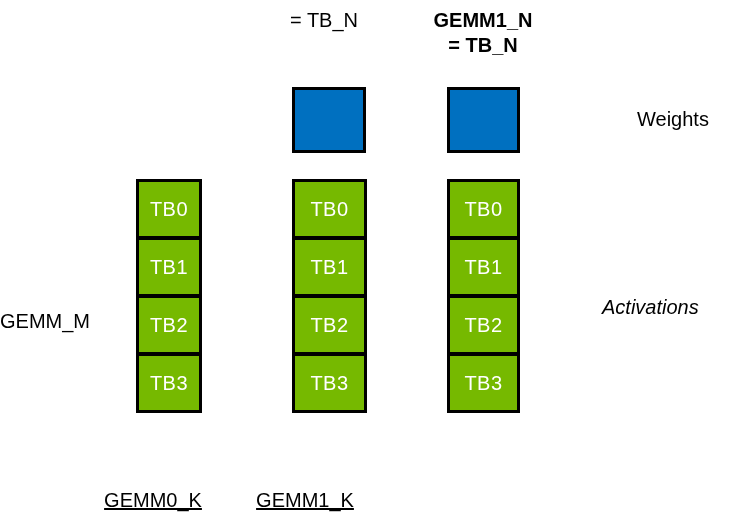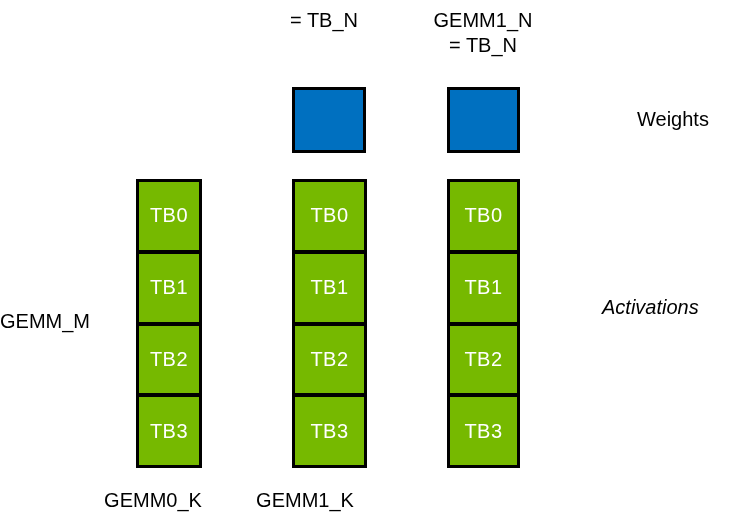--- a/index.html
+++ b/index.html
@@ -32,21 +32,21 @@
     top: 87px;
     height: 66px;
     box-sizing: border-box;
     border: 3px solid var(--outline-black, #000000);
     background: var(--weights-blue, #0070C0);
   }
 
   
   .activation-column {
     top: 179px;
-    height: 289px;
+    height: 234px;
     box-sizing: border-box;
     border: 3px solid var(--outline-black, #000000);
     background: var(--outline-black, #000000);
     display: flex;
     flex-direction: column;
     gap: 4px;
   }
   .tb-cell {
     flex: 1;
     background: var(--activations-green, #76B900);
@@ -61,29 +61,30 @@
   .side-label {
     font-size: 20px;
     white-space: nowrap;
   }
 
   .bottom-label {
     top: 489px;
     transform: translateX(-50%);
     font-size: 20px;
     white-space: nowrap;
+    text-decoration: underline;
   }
 </style>
 </head>
 <body>
 
 <div class="abs top-label" style="left:324px;">
   <div>= TB_N</div>
 </div>
-<div class="abs top-label" style="left:483px;">
+<div class="abs top-label" style="left:483px;font-weight:bold;">
   <div>GEMM1_N</div>
   <div>= TB_N</div>
 </div>
 
 <div class="abs weights-block" style="left:292px;width:74px;"></div>
 <div class="abs weights-block" style="left:447px;width:73px;"></div>
 
 <div class="abs side-label" style="left:605px;top:108px;margin-left:32px;">Weights</div>
 <div class="abs side-label" style="left:602px;top:296px;font-style:italic;">Activations</div>
 

